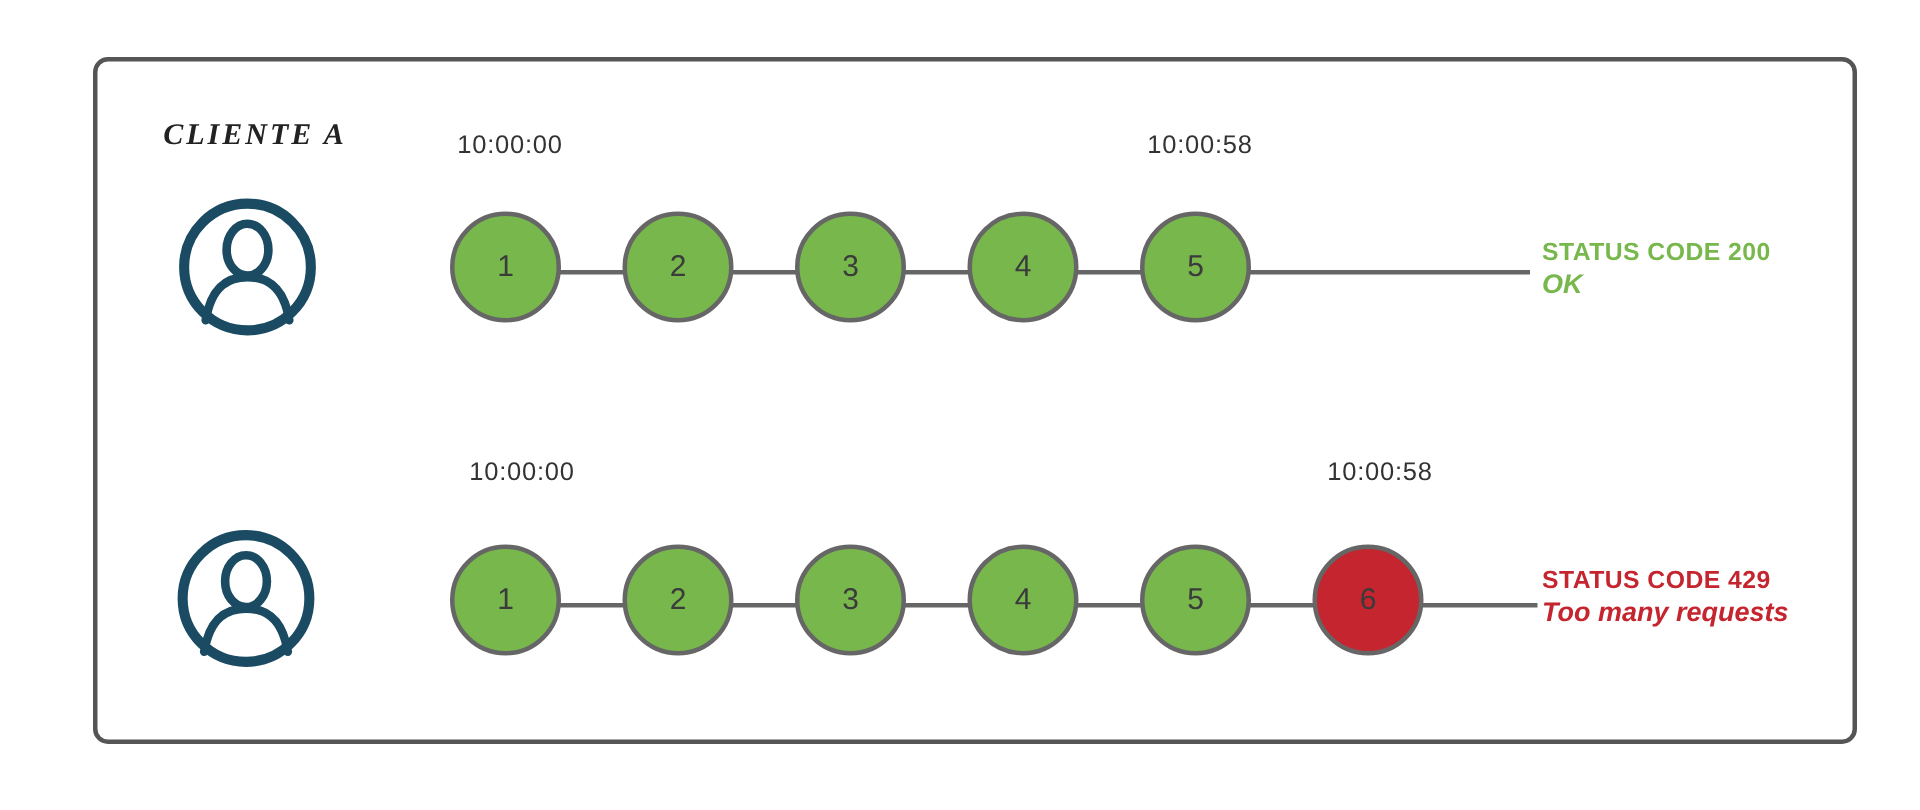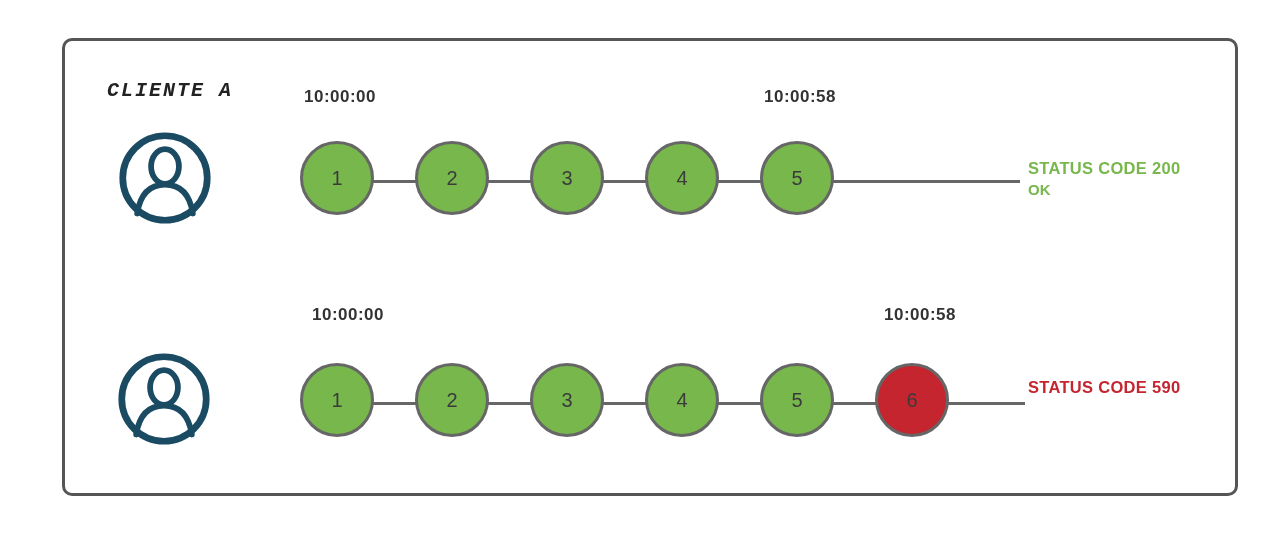--- a/index.html
+++ b/index.html
@@ -23,39 +23,39 @@
     position:absolute;
     left:62px;top:38px;width:1176px;height:458px;
     border:3px solid var(--frame);
     border-radius:10px;
     background:#ffffff;
   }
   .client-label{
     position:absolute;
     width:150px;
     text-align:center;
-    font-family:Liberation Mono, monospace;
+    font-family:Liberation Serif, serif;
     font-size:20px;
     font-weight:bold;
     font-style:italic;
     letter-spacing:2px;
     color:#222222;
     white-space:nowrap;
   }
   .label-a{left:95px;top:79px;}
   .label-b{left:90px;top:297px;}
   .avatar{position:absolute;width:96px;height:96px;}
   .avatar-a{left:117px;top:130px;}
   .avatar-b{left:116px;top:351px;}
   .timestamp{
     position:absolute;
     width:110px;
     text-align:center;
     font-size:17px;
-    font-weight:bold;
+    font-weight:normal;
     color:var(--dark);
     letter-spacing:0.5px;
     white-space:nowrap;
   }
   .ts-a-start{left:285px;top:87px;}
   .ts-a-end{left:745px;top:87px;}
   .ts-b-start{left:293px;top:305px;}
   .ts-b-end{left:865px;top:305px;}
   .track{
     position:absolute;
@@ -89,21 +89,21 @@
     position:absolute;
     width:172px;
     text-align:left;
     font-weight:bold;
     line-height:21px;
     white-space:nowrap;
   }
   .status[data-state="ok"]{color:var(--green);}
   .status[data-state="error"]{color:var(--red);}
   .status .code-line{font-size:16.5px;letter-spacing:0.3px;}
-  .status .msg-line{font-size:15px;}
+  .status .msg-line{font-size:18px;font-style:italic;}
   .status-a{left:1028px;top:158px;}
   .status-b{left:1028px;top:377px;}
 </style>
 </head>
 <body>
 
 <div class="stage">
 
   <div class="frame"></div>
 
@@ -148,16 +148,17 @@
   <div class="track track-b"></div>
 
   <div class="circle rowB x1" data-state="ok">1</div>
   <div class="circle rowB x2" data-state="ok">2</div>
   <div class="circle rowB x3" data-state="ok">3</div>
   <div class="circle rowB x4" data-state="ok">4</div>
   <div class="circle rowB x5" data-state="ok">5</div>
   <div class="circle rowB x6" data-state="error">6</div>
 
   <div class="status status-b" data-state="error">
-    <div class="code-line">STATUS CODE 590</div>
+    <div class="code-line">STATUS CODE 429</div>
+    <div class="msg-line">Too many requests</div>
   </div>
 
 </div>
 
 </body></html>

